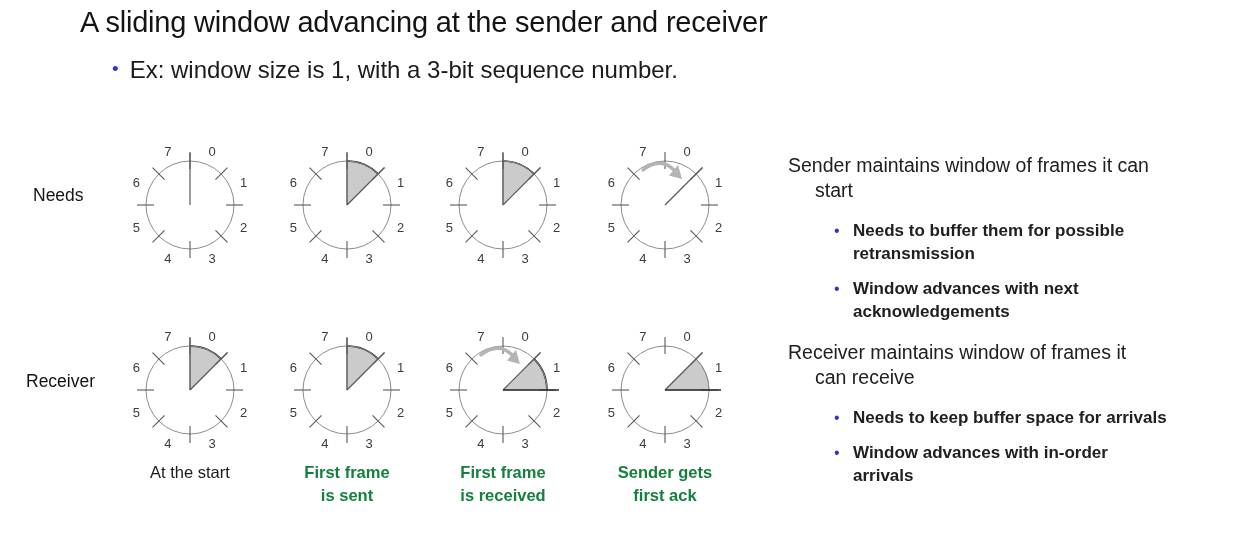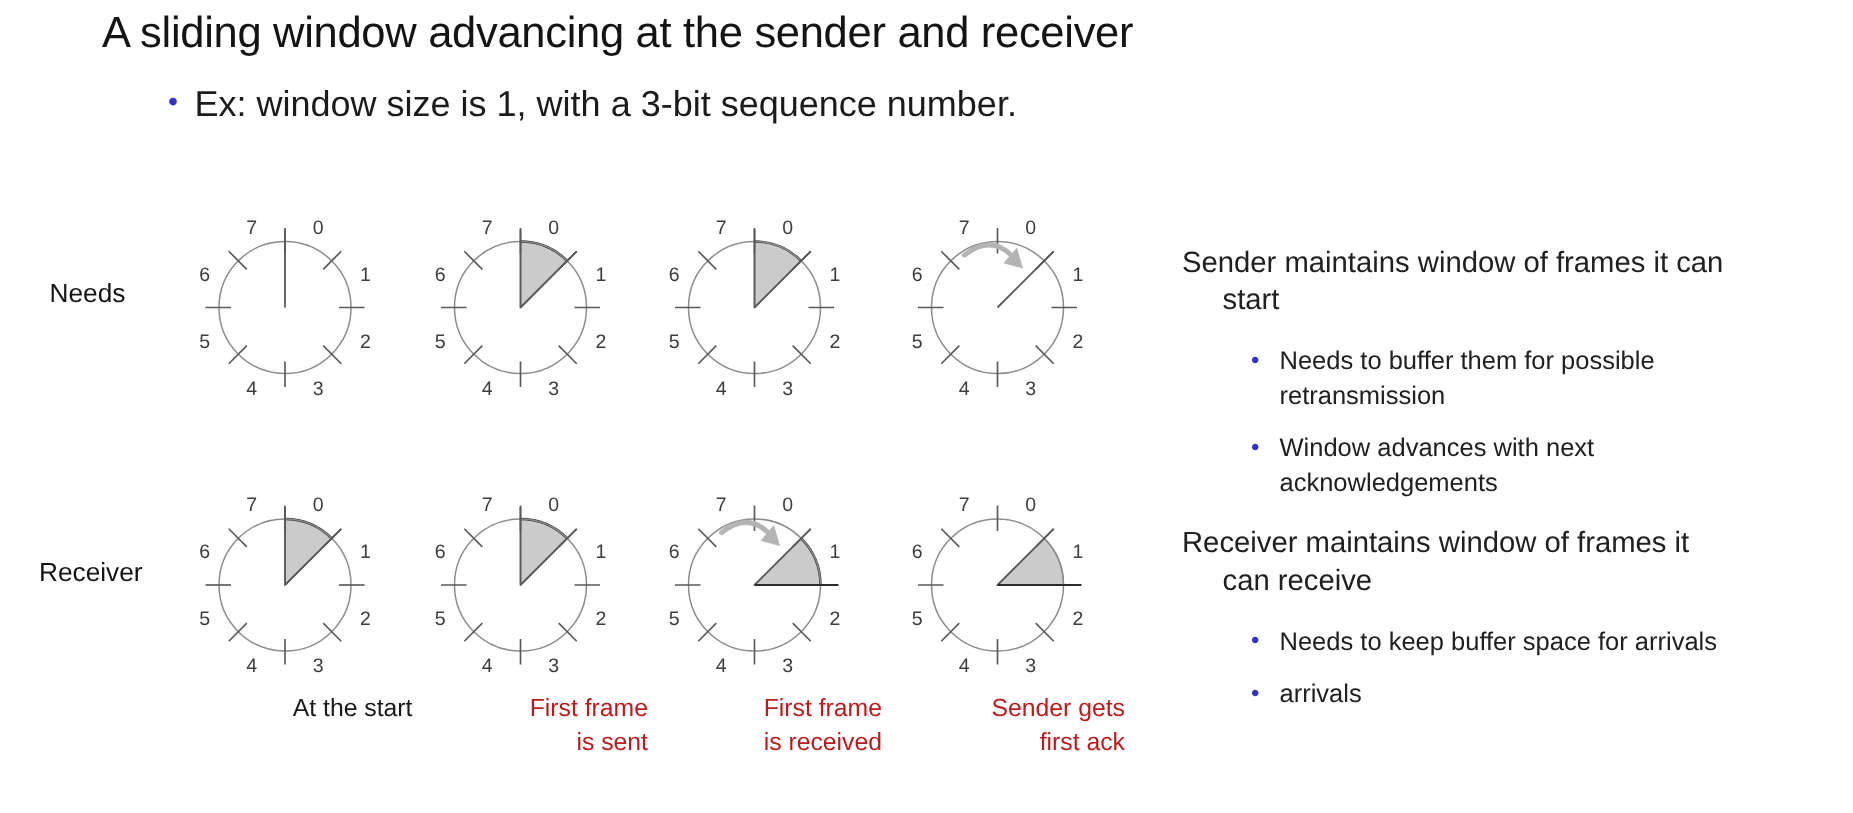--- a/index.html
+++ b/index.html
@@ -1,47 +1,47 @@
 <!DOCTYPE html>
 <html><head>
 <meta charset="utf-8">
 <style>
   html,body{margin:0;padding:0;background:#fff;}
   .slide{
     position:relative; width:1235px; height:542px; background:#ffffff;
     font-family:"Liberation Sans", sans-serif; overflow:hidden;
   }
   .title{
-    position:absolute; left:68px; top:6px; margin:0;
+    position:absolute; left:80px; top:6px; margin:0;
     font-size:29px; font-weight:400; color:#141414; letter-spacing:-0.2px;
     white-space:nowrap;
   }
   .subtitle{
     position:absolute; left:112px; top:56px; font-size:24px; color:#1b1b1b;
     white-space:nowrap;
   }
   .subtitle .bdot{ color:#3333cc; font-size:19px; margin-right:11px; vertical-align:3px;}
   .row-label{ position:absolute; font-size:17.5px; color:#141414; }
   .clock{ position:absolute; }
   .num{ font-family:"Liberation Sans",sans-serif; font-size:13px; fill:#3d3d3d; }
   .caption{
-    position:absolute; width:170px; top:461px; text-align:right;
+    position:absolute; width:170px; top:461px; text-align:center;
     font-size:16.5px; line-height:23px;
   }
   .caption.plain{ color:#1a1a1a; font-weight:400; }
-  .caption.highlight{ color:#b91c1c; font-weight:400; }
+  .caption.highlight{ color:#15803d; font-weight:700; }
   .caption .cline{ display:block; }
   .rp{ position:absolute; left:788px; top:152px; width:430px; }
-  .rp-head{ font-size:19.5px; line-height:25px; color:#202020; margin:11px 0 16px 0; }
+  .rp-head{ font-size:19.5px; line-height:25px; color:#202020; margin:1px 0 16px 0; }
   .rp-head .line{ display:block; }
   .rp-head .line.indent{ padding-left:27px; }
   .rp-bullets{ margin-bottom:17px; }
   .rp-bullet{ display:flex; padding-left:46px; margin-bottom:12px; }
   .rp-bullet .dot{ flex:0 0 19px; color:#3333cc; font-size:16px; line-height:23px; }
-  .rp-bullet .btext{ font-size:17px; line-height:23px; color:#202020; }
+  .rp-bullet .btext{ font-size:17px; line-height:23px; color:#202020;font-weight:bold; }
   .btext .bline{ display:block; }
 </style>
 </head>
 <body>
 
 <div class="slide">
   <h1 class="title">A sliding window advancing at the sender and receiver</h1>
   <div class="subtitle">
     <span class="bdot">•</span><span>Ex: window size is 1, with a 3-bit sequence number.</span>
   </div>
@@ -273,18 +273,19 @@
       <div class="rp-bullets">
         <div class="rp-bullet">
           <span class="dot">•</span>
           <span class="btext">
             <span class="bline">Needs to keep buffer space for arrivals</span>
           </span>
         </div>
         <div class="rp-bullet">
           <span class="dot">•</span>
           <span class="btext">
+            <span class="bline">Window advances with in-order</span>
             <span class="bline">arrivals</span>
           </span>
         </div>
       </div>
     </div>
 </div>
 
 </body></html>

